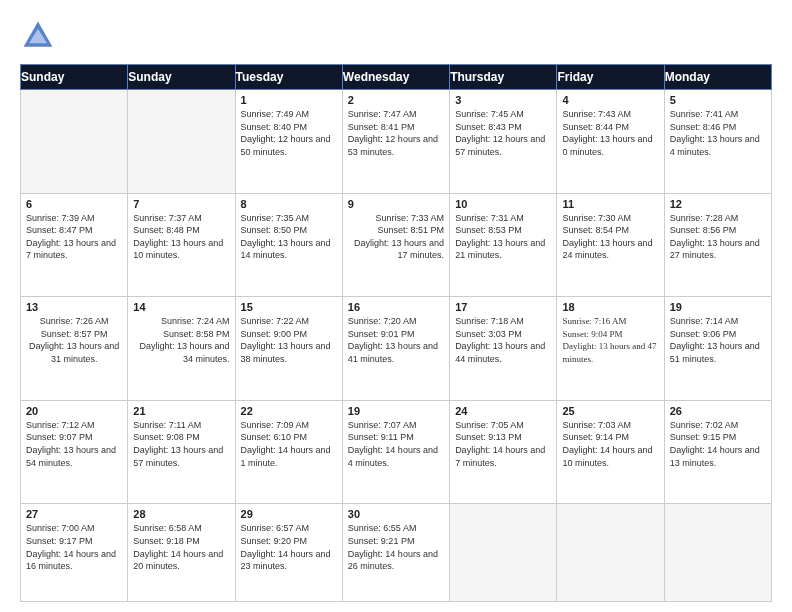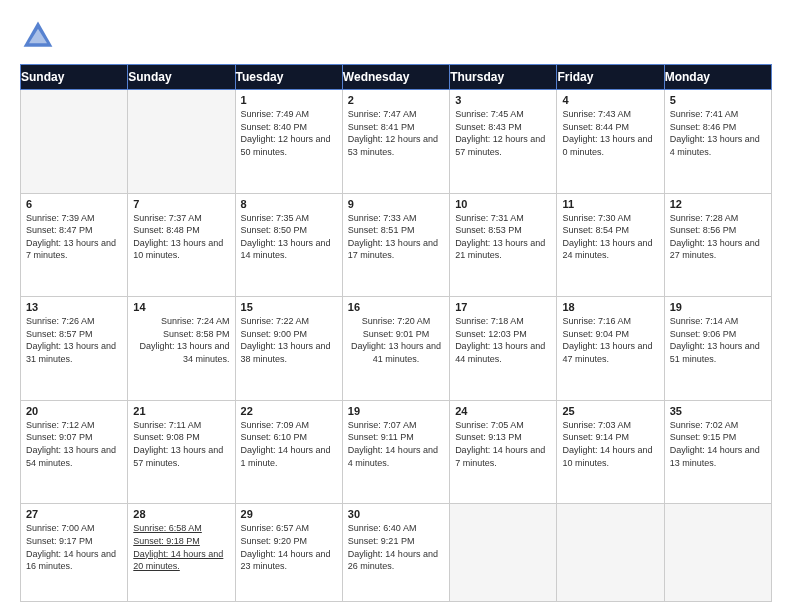--- a/index.html
+++ b/index.html
@@ -175,21 +175,21 @@
 Daylight: 13 hours and 10 minutes.</div>
           </td>
           <td>
             <span class="day-number">8</span>
             <div class="day-info" style="white-space: pre-line;">Sunrise: 7:35 AM
 Sunset: 8:50 PM
 Daylight: 13 hours and 14 minutes.</div>
           </td>
           <td>
             <span class="day-number">9</span>
-            <div class="day-info" style="white-space: pre-line;">Sunrise: 7:33 AM
+            <div class="day-info" style="white-space: pre-line; text-align: right;">Sunrise: 7:33 AM
 Sunset: 8:51 PM
 Daylight: 13 hours and 17 minutes.</div>
           </td>
           <td>
             <span class="day-number">10</span>
             <div class="day-info" style="white-space: pre-line;">Sunrise: 7:31 AM
 Sunset: 8:53 PM
 Daylight: 13 hours and 21 minutes.</div>
           </td>
           <td>
@@ -201,51 +201,51 @@
           <td>
             <span class="day-number">12</span>
             <div class="day-info" style="white-space: pre-line;">Sunrise: 7:28 AM
 Sunset: 8:56 PM
 Daylight: 13 hours and 27 minutes.</div>
           </td>
         </tr>
         <tr>
           <td>
             <span class="day-number">13</span>
-            <div class="day-info" style="white-space: pre-line;">Sunrise: 7:26 AM
+            <div class="day-info" style="white-space: pre-line; text-align: center;">Sunrise: 7:26 AM
 Sunset: 8:57 PM
 Daylight: 13 hours and 31 minutes.</div>
           </td>
           <td>
             <span class="day-number">14</span>
             <div class="day-info" style="white-space: pre-line; text-align: right;">Sunrise: 7:24 AM
 Sunset: 8:58 PM
 Daylight: 13 hours and 34 minutes.</div>
           </td>
           <td>
             <span class="day-number">15</span>
             <div class="day-info" style="white-space: pre-line;">Sunrise: 7:22 AM
 Sunset: 9:00 PM
 Daylight: 13 hours and 38 minutes.</div>
           </td>
           <td>
             <span class="day-number">16</span>
-            <div class="day-info" style="white-space: pre-line; text-align: center;">Sunrise: 7:20 AM
+            <div class="day-info" style="white-space: pre-line;">Sunrise: 7:20 AM
 Sunset: 9:01 PM
 Daylight: 13 hours and 41 minutes.</div>
           </td>
           <td>
             <span class="day-number">17</span>
             <div class="day-info" style="white-space: pre-line;">Sunrise: 7:18 AM
-Sunset: 12:03 PM
+Sunset: 3:03 PM
 Daylight: 13 hours and 44 minutes.</div>
           </td>
           <td>
             <span class="day-number">18</span>
-            <div class="day-info" style="white-space: pre-line;">Sunrise: 7:16 AM
+            <div class="day-info" style="white-space: pre-line; font-family: Liberation Serif, serif;">Sunrise: 7:16 AM
 Sunset: 9:04 PM
 Daylight: 13 hours and 47 minutes.</div>
           </td>
           <td>
             <span class="day-number">19</span>
             <div class="day-info" style="white-space: pre-line;">Sunrise: 7:14 AM
 Sunset: 9:06 PM
 Daylight: 13 hours and 51 minutes.</div>
           </td>
         </tr>
@@ -280,48 +280,48 @@
 Sunset: 9:13 PM
 Daylight: 14 hours and 7 minutes.</div>
           </td>
           <td>
             <span class="day-number">25</span>
             <div class="day-info" style="white-space: pre-line;">Sunrise: 7:03 AM
 Sunset: 9:14 PM
 Daylight: 14 hours and 10 minutes.</div>
           </td>
           <td>
-            <span class="day-number">35</span>
+            <span class="day-number">26</span>
             <div class="day-info" style="white-space: pre-line;">Sunrise: 7:02 AM
 Sunset: 9:15 PM
 Daylight: 14 hours and 13 minutes.</div>
           </td>
         </tr>
         <tr class="last-row">
           <td>
             <span class="day-number">27</span>
             <div class="day-info" style="white-space: pre-line;">Sunrise: 7:00 AM
 Sunset: 9:17 PM
 Daylight: 14 hours and 16 minutes.</div>
           </td>
           <td>
             <span class="day-number">28</span>
-            <div class="day-info" style="white-space: pre-line; text-decoration: underline;">Sunrise: 6:58 AM
+            <div class="day-info" style="white-space: pre-line;">Sunrise: 6:58 AM
 Sunset: 9:18 PM
 Daylight: 14 hours and 20 minutes.</div>
           </td>
           <td>
             <span class="day-number">29</span>
             <div class="day-info" style="white-space: pre-line;">Sunrise: 6:57 AM
 Sunset: 9:20 PM
 Daylight: 14 hours and 23 minutes.</div>
           </td>
           <td>
             <span class="day-number">30</span>
-            <div class="day-info" style="white-space: pre-line;">Sunrise: 6:40 AM
+            <div class="day-info" style="white-space: pre-line;">Sunrise: 6:55 AM
 Sunset: 9:21 PM
 Daylight: 14 hours and 26 minutes.</div>
           </td>
           <td class="empty"></td>
           <td class="empty"></td>
           <td class="empty"></td>
         </tr>
       </tbody>
   </table>
 </div>

